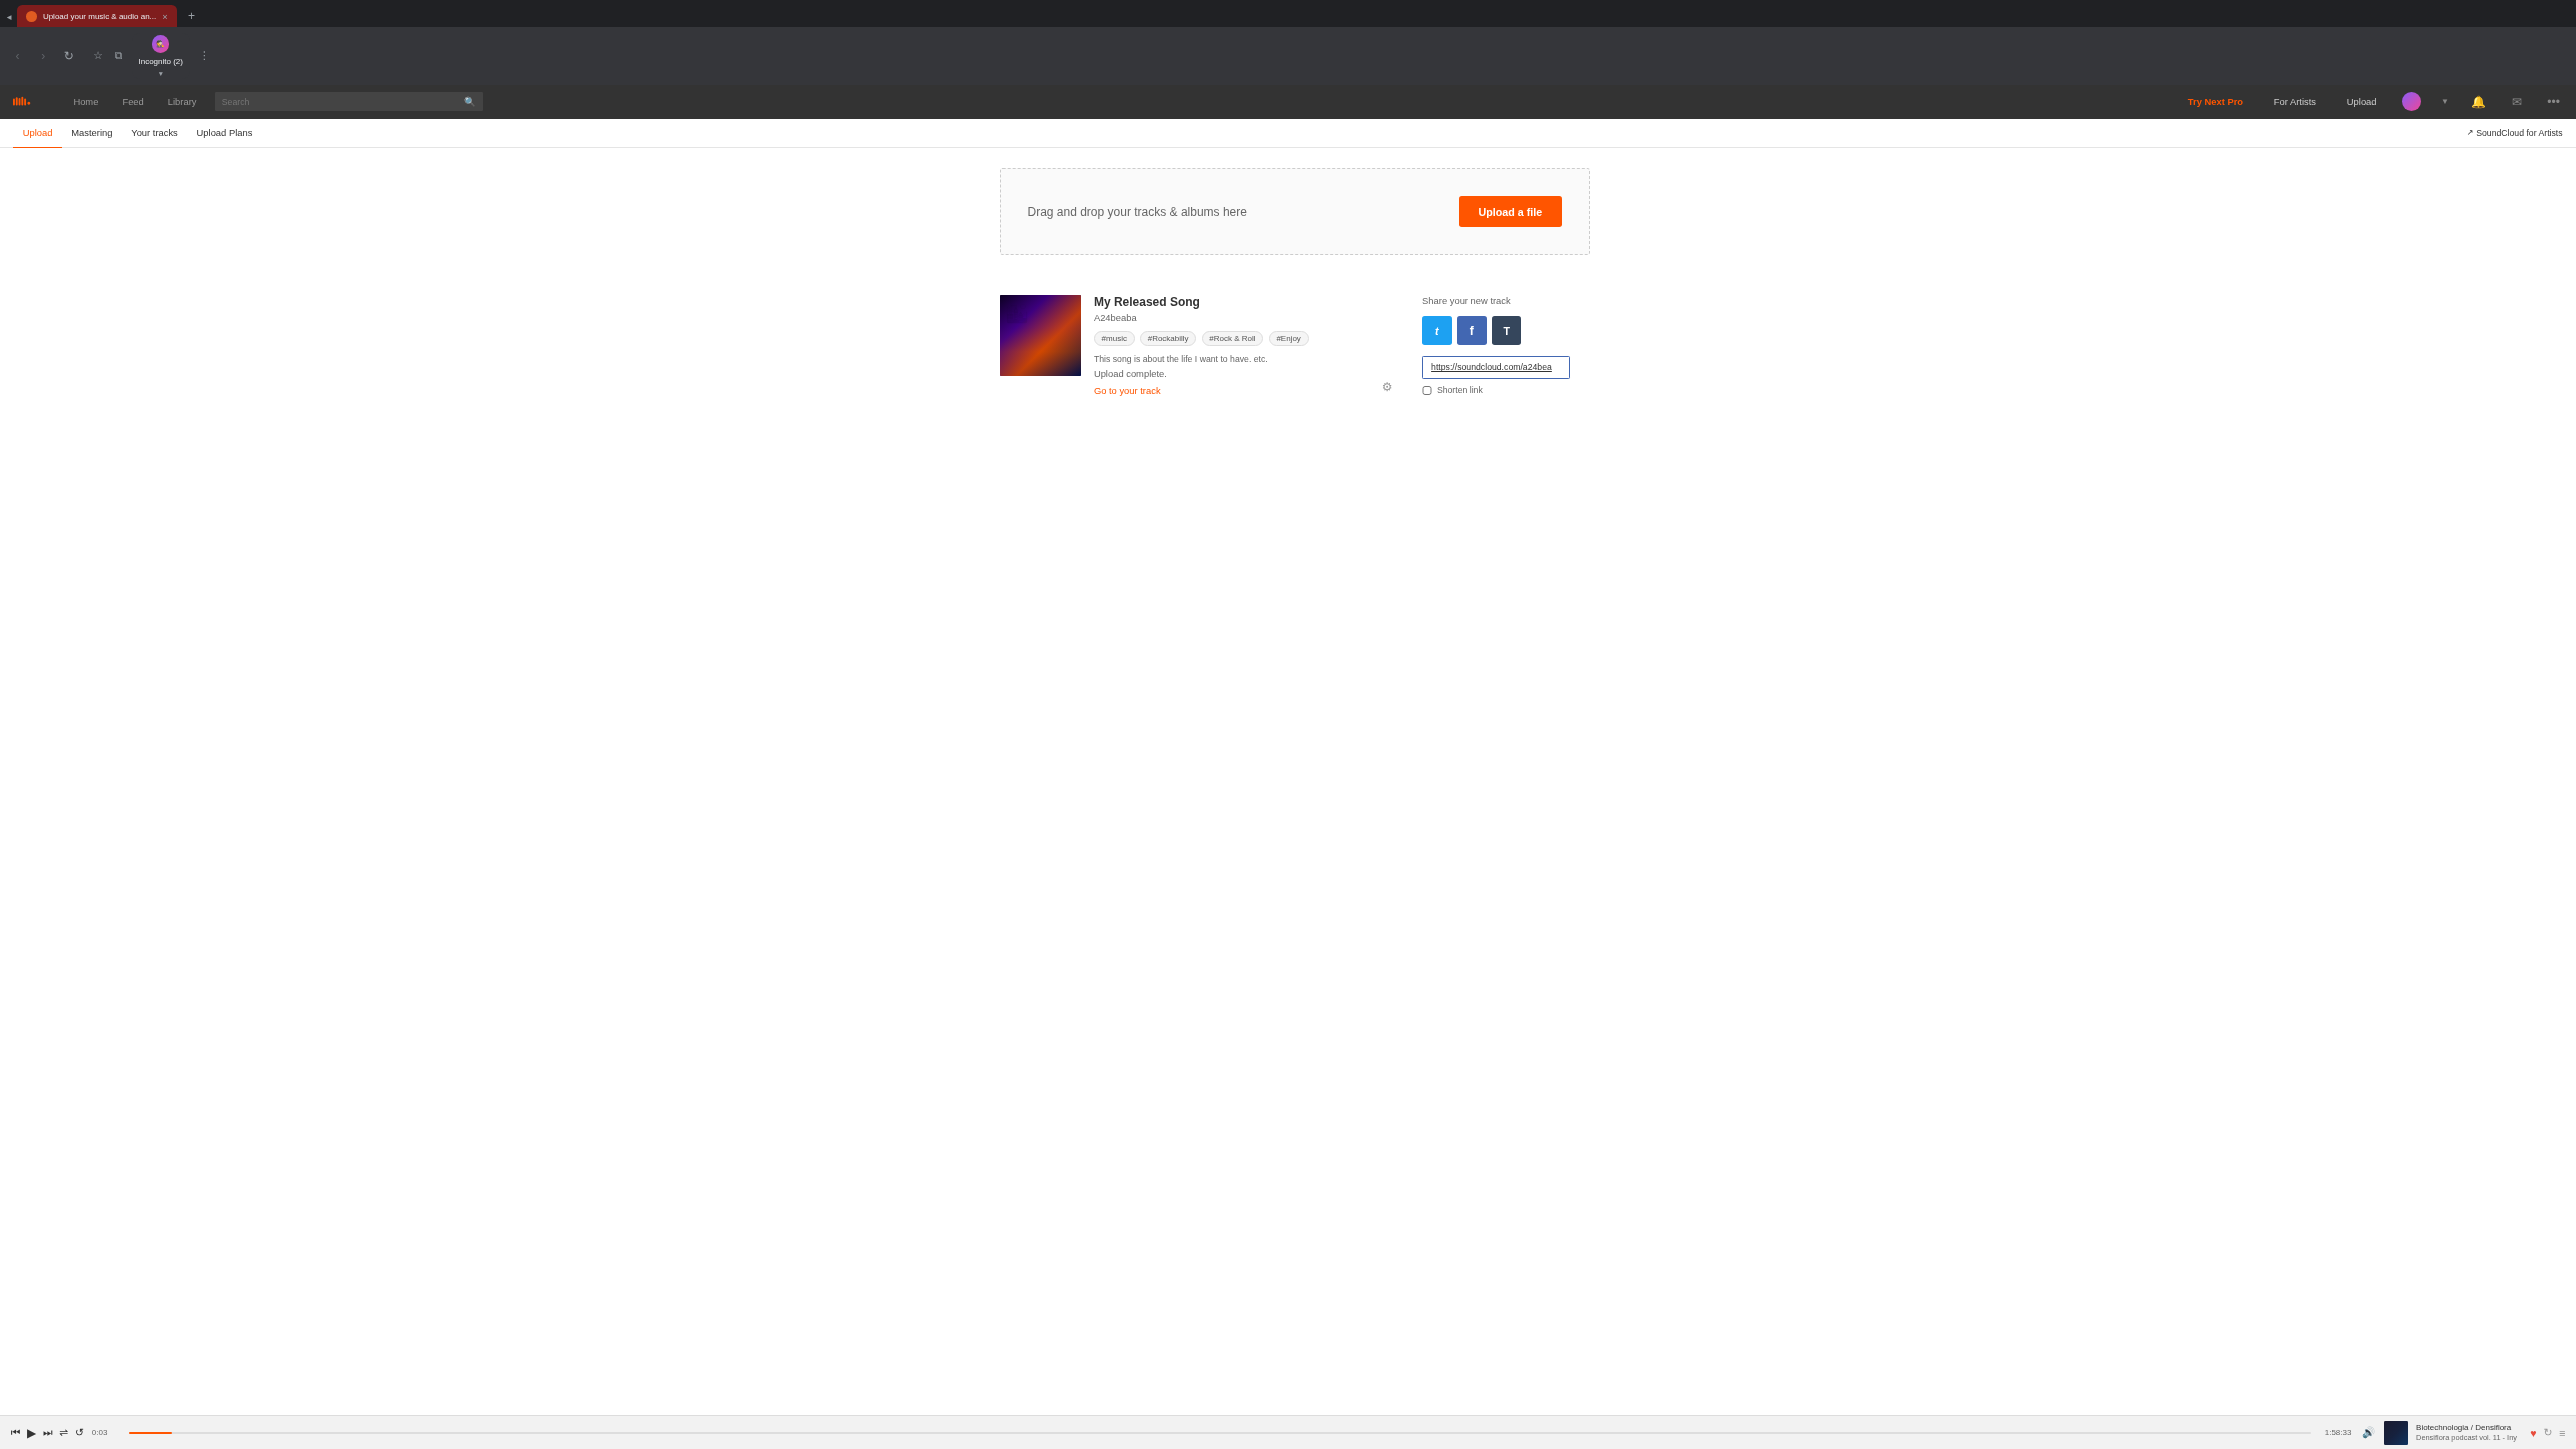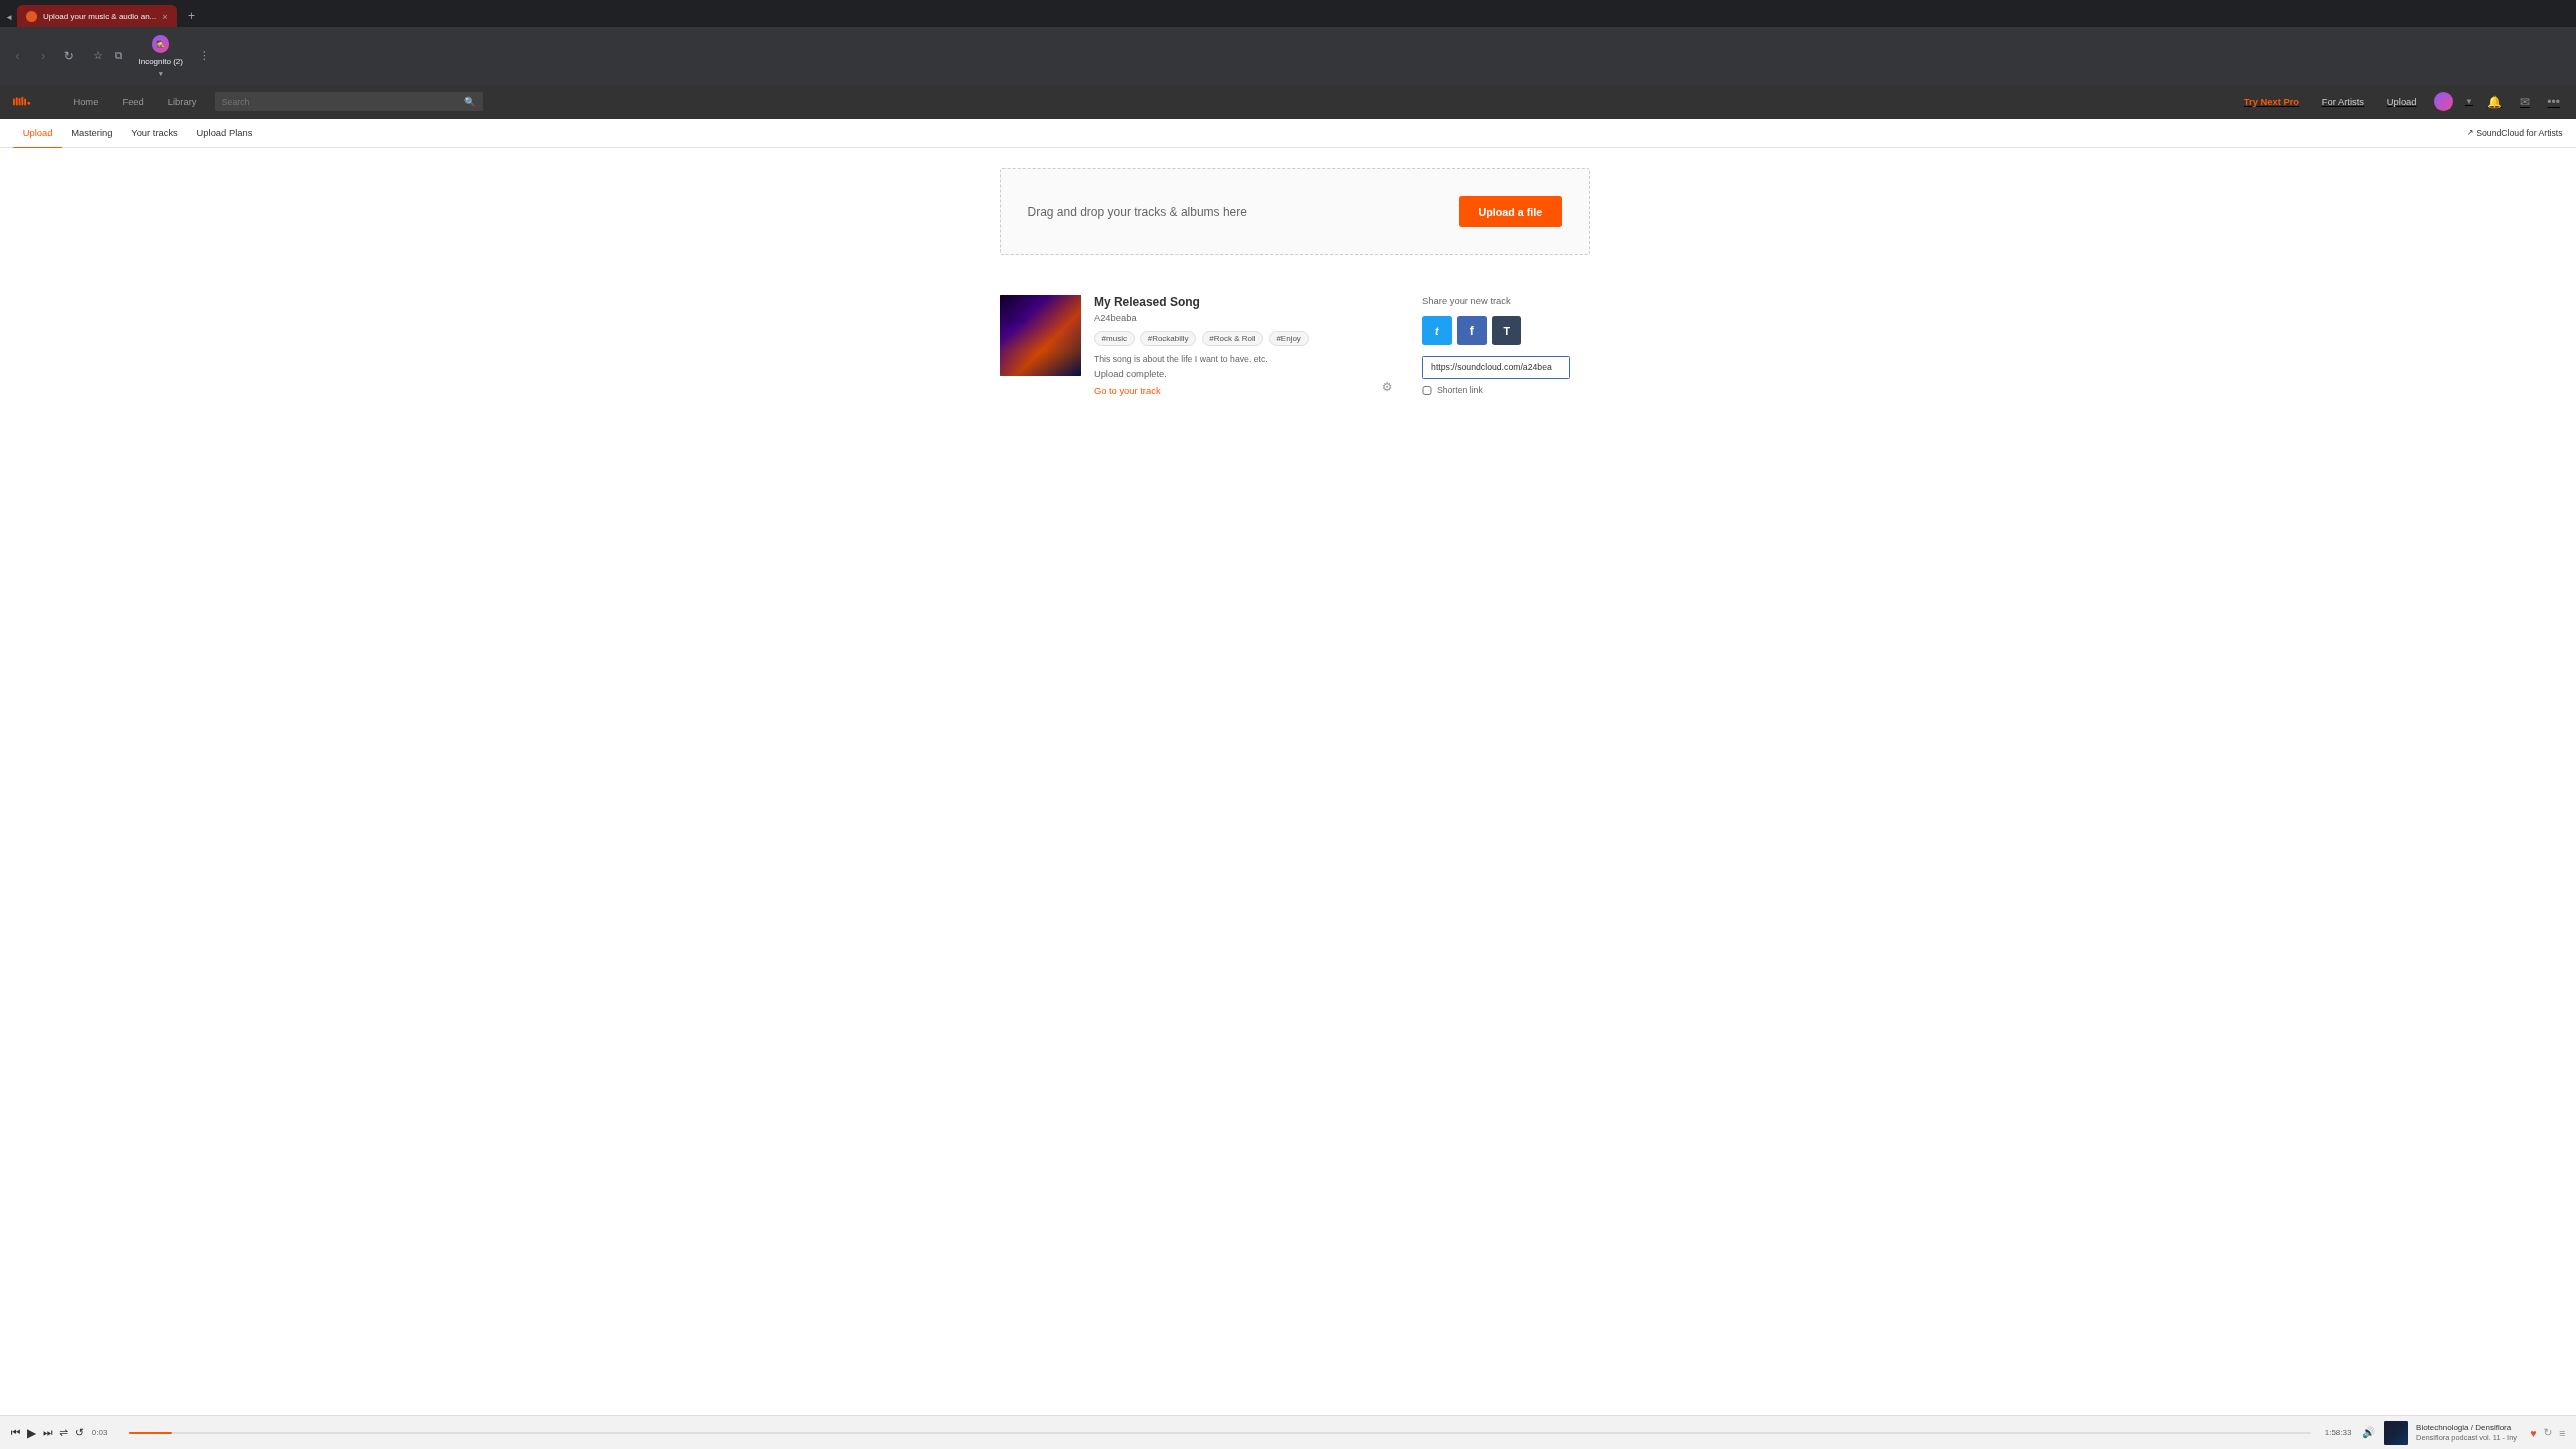--- a/index.html
+++ b/index.html
@@ -30,21 +30,21 @@
     .app { background: #fff; min-height: calc(100vh - 58px); }
 
     
     .topnav { display: flex; align-items: center; padding: 0 13.4px; height: 34px; background: #333; gap: 0; }
     .sc-logo { display: flex; align-items: center; margin-right: 20px; }
     .sc-logo svg { width: 28px; height: 12px; fill: #f50; }
     .nav-link { color: #999; font-size: 9.4px; padding: 0 12px; height: 34px; display: flex; align-items: center; cursor: pointer; text-decoration: none; }
     .search-bar { flex: 1; max-width: 268px; background: #444; border-radius: 1.3px; display: flex; align-items: center; padding: 0 6.7px; height: 19px; margin: 0 6.7px; }
     .search-bar input { background: transparent; border: none; outline: none; color: #ccc; font-size: 8.7px; flex: 1; }
     .search-icon-btn { color: #888; font-size: 9.4px; cursor: pointer; }
-    .topnav-right { display: flex; align-items: center; gap: 12px; margin-left: auto; text-decoration: underline; }
+    .topnav-right { display: flex; align-items: center; gap: 20px; margin-left: auto; }
     .try-next-pro { color: #f50; font-size: 9.4px; font-weight: 600; cursor: pointer; padding: 0 5.4px; }
     .for-artists { color: #ccc; font-size: 9.4px; cursor: pointer; padding: 0 5.4px; }
     .upload-btn-top { color: #ccc; font-size: 9.4px; cursor: pointer; padding: 0 5.4px; }
     .user-avatar { width: 19px; height: 19px; border-radius: 50%; background: linear-gradient(135deg, #8b5cf6, #ec4899); cursor: pointer; }
     .notif-icon { color: #888; font-size: 12px; cursor: pointer; padding: 0 2.7px; }
     .more-icon { color: #888; font-size: 12px; cursor: pointer; padding: 0 2.7px; }
 
     
     .subnav { display: flex; align-items: center; padding: 0 13.4px; border-bottom: 0.7px solid #e5e5e5; background: #fff; height: 29.5px; }
     .subnav-link { font-size: 9.4px; color: #333; padding: 0 9.4px; height: 29.5px; display: flex; align-items: center; cursor: pointer; border-bottom: 1.3px solid transparent; text-decoration: none; }
@@ -223,21 +223,21 @@
           <div class="social-btn twitter-btn">
             <span style="font-style:italic;font-size:10.7px;">t</span>
           </div>
           <div class="social-btn facebook-btn">
             <span style="font-weight:bold;font-size:12px;">f</span>
           </div>
           <div class="social-btn tumblr-btn">
             <span style="font-weight:bold;font-size:10.7px;">T</span>
           </div>
         </div>
-        <input type="text" class="url-box" style="display: block;" value="https://soundcloud.com/a24bea">
+        <input type="text" class="url-box" style="display: block; text-decoration: underline;" value="https://soundcloud.com/a24bea">
         <div class="shorten-row">
           <input type="checkbox" class="shorten-checkbox" style="">
           <label class="shorten-label">Shorten link</label>
         </div>
       </div>
     </div>
 
   </div>
 </div>
 

